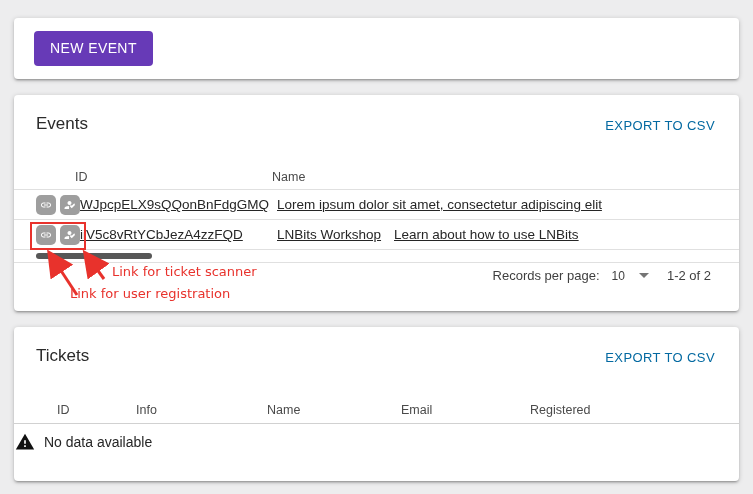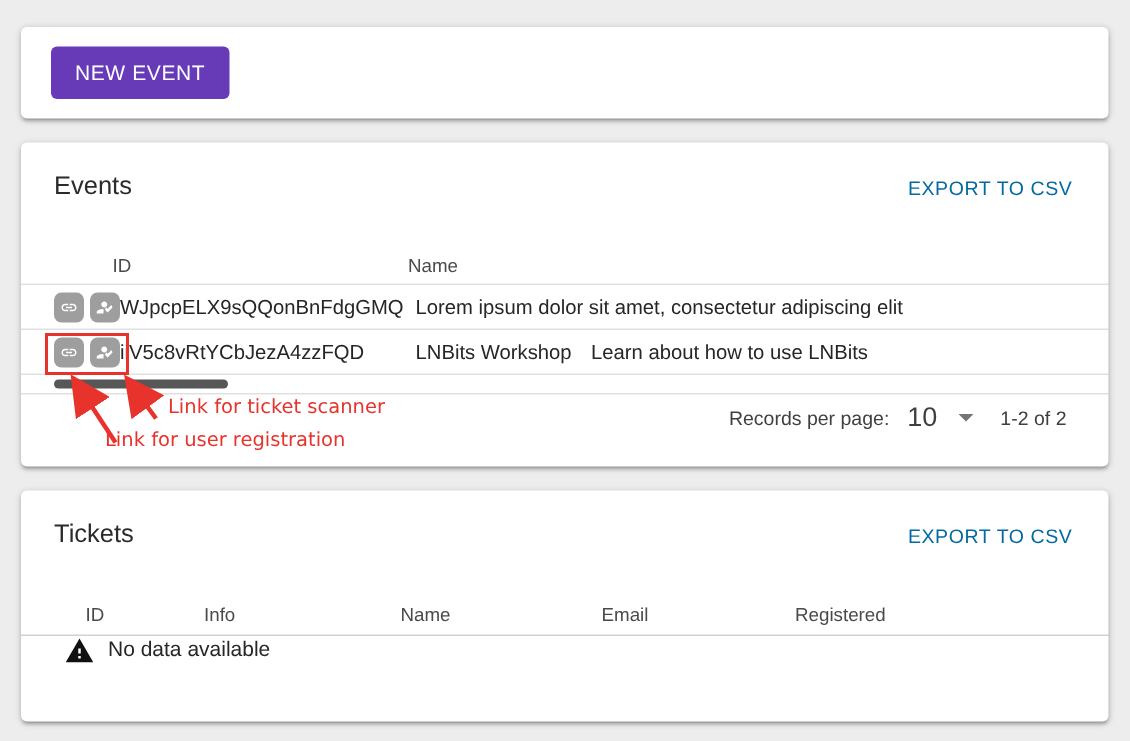--- a/index.html
+++ b/index.html
@@ -29,49 +29,49 @@
   
   .row { position:absolute; left:0; right:0; display:flex; align-items:center; }
   .ev-hdr  { top:70px;  height:25px; border-bottom:1px solid rgba(0,0,0,.12); }
   .ev-r1   { top:95px;  height:30px; border-bottom:1px solid rgba(0,0,0,.12); }
   .ev-r2   { top:125px; height:30px; border-bottom:1px solid rgba(0,0,0,.12); }
   .c-icons { flex:0 0 61px; padding-left:22px; display:flex; gap:4px; }
   .c-id    { flex:0 0 197px; }
   .c-name  { flex:0 0 117px; }
   .c-info  { flex:1 1 auto; overflow:hidden; white-space:nowrap; }
   .th { font-size:12.5px; color:#4a4a4a; }
-  .td { font-size:13.5px; color:#262626; white-space:nowrap; }
+  .td { font-size:13.5px; color:#262626; white-space:nowrap;text-decoration:underline; }
 
   .icon-btn {
     width:20px; height:20px; border:none; border-radius:5px; background:#9e9e9e;
     display:flex; align-items:center; justify-content:center; cursor:pointer; padding:0;
   }
   .icon-btn svg { width:12px; height:12px; fill:#ffffff; }
 
   .hscroll-thumb { position:absolute; left:22px; top:158px; width:116px; height:6px;
                    border-radius:3px; background:#575757; cursor:pointer; }
   .table-bottom-line { position:absolute; left:0; right:0; top:167px;
                        border-top:1px solid rgba(0,0,0,.12); }
 
   .pagination { position:absolute; right:28px; top:173px; display:flex; align-items:center;
                 font-size:13px; color:#3f3f3f;text-align:right; }
   .rpp-label { margin-right:12px; }
   .rpp-select { display:flex; align-items:center; cursor:pointer; }
-  .rpp-value { font-size:18px; }
+  .rpp-value { font-size:12px; }
   .dd-arrow { width:0; height:0; margin-left:14px; border-left:5px solid transparent;
               border-right:5px solid transparent; border-top:5px solid #757575; }
   .range { margin-left:18px; }
 
   
   .tk-hdr { top:70px; height:26px; padding-left:43px; }
   .t-id{ flex:0 0 79px; } .t-event{ flex:0 0 131px; } .t-name{ flex:0 0 134px; }
   .t-email{ flex:0 0 129px; } .t-reg{ flex:1 1 auto; }
   .tk-divider { position:absolute; left:0; right:0; top:96px; border-top:1px solid rgba(0,0,0,.18); }
   .no-data { position:absolute; left:0; right:0; top:97px; height:36px; display:flex;
-             padding-left:28px; }
+             align-items:center; }
   .warn-icon { width:22px; height:20px; margin-right:8px; }
   .no-data-text { font-size:14px; color:#262626; }
 
   
   #annotations { position:absolute; left:0; top:0; width:753px; height:420px; pointer-events:none; }
   .anno-box { position:absolute; left:30px; top:222px; width:56px; height:28px;
               border:2px solid #e8322c; }
   .anno-label { position:absolute; font-family:"DejaVu Sans", sans-serif; font-size:13px;
                 color:#e8322c; white-space:nowrap; }
   .anno-ticket { left:112px; top:264px; }

